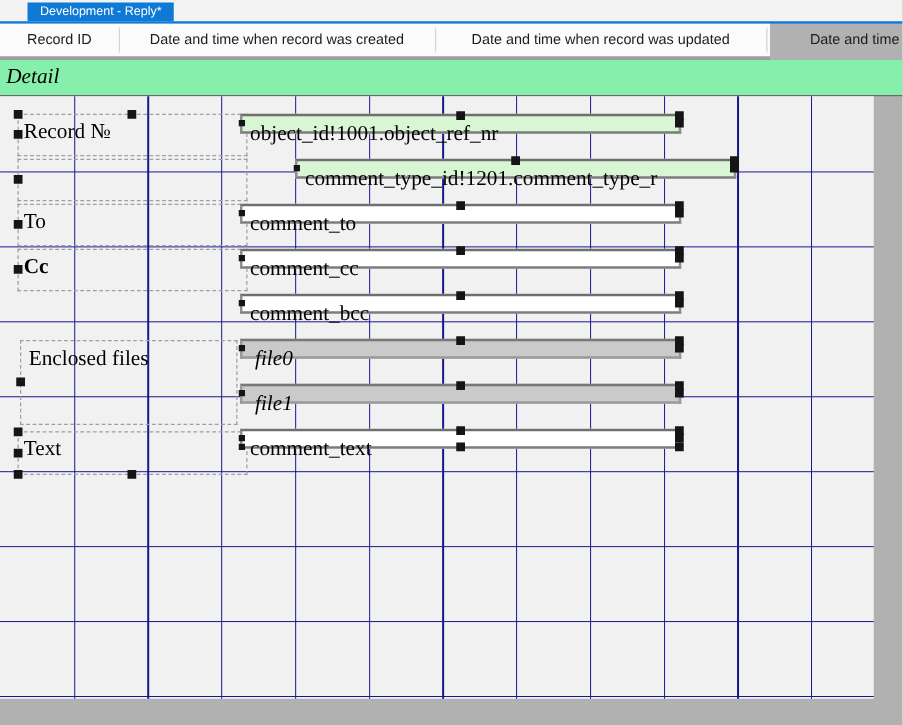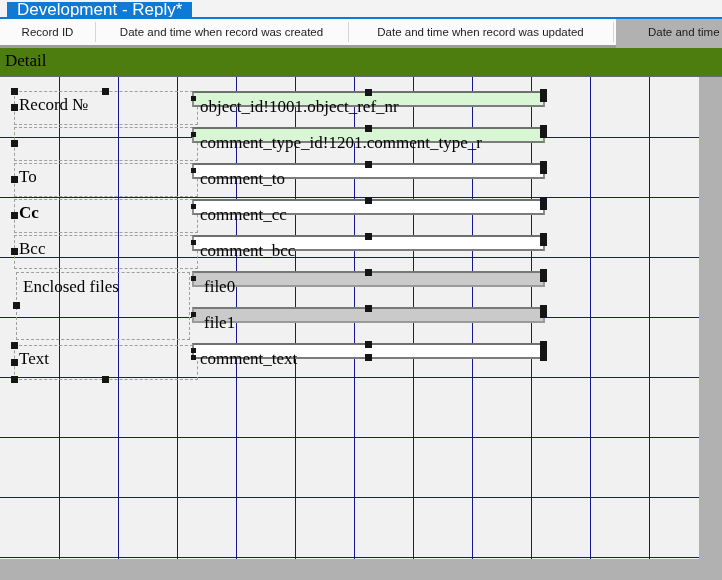--- a/index.html
+++ b/index.html
@@ -5,36 +5,36 @@
   html,body{margin:0;padding:0;}
   body{
     width:722px;height:580px;position:relative;overflow:hidden;
     background:var(--dead-gray,#b1b1b1);
     font-family:"Liberation Sans","DejaVu Sans",sans-serif;
     -webkit-font-smoothing:antialiased;
   }
   
   .tabstrip{position:absolute;left:0;top:0;width:722px;height:19px;background:#f3f3f3;}
   .tab{
-    position:absolute;left:7px;top:2px;height:15px;
+    position:absolute;left:22px;top:2px;height:15px;
     background:var(--tab-blue,#0f7ad6);color:#ffffff;
-    font-size:17px;line-height:15px;padding:0 10px;white-space:nowrap;text-align:center;
+    font-size:10px;line-height:15px;padding:0 10px;white-space:nowrap;text-align:center;
   }
   .tab-underline{position:absolute;left:0;top:17px;width:722px;height:2px;background:var(--tab-blue,#0f7ad6);}
   
   .colheader{position:absolute;left:0;top:19px;width:616px;height:26px;background:#fbfbfb;border-bottom:3px solid #9d9d9d;}
   .colheader .col{position:absolute;top:0;height:26px;line-height:26px;font-size:11.5px;color:#1b1b1b;text-align:center;white-space:nowrap;overflow:hidden;}
   .col1{left:0;width:95px;}
   .col2{left:95px;width:253px;}
   .col3{left:348px;width:265px;}
   .col4{left:613px;width:109px;text-align:left;padding-left:22px;}
   .colsep{position:absolute;top:3px;height:20px;width:1px;background:#d5d5d5;}
   .sep1{left:95px;}.sep2{left:348px;}.sep3{left:613px;}
   
-  .detailband{position:absolute;left:0;top:48px;width:722px;height:28px;background:#4d7c0f;border-bottom:1px solid #6a6a6a;}
+  .detailband{position:absolute;left:0;top:48px;width:722px;height:28px;background:#86efac;border-bottom:1px solid #6a6a6a;font-style:italic;}
   .detailband span{position:absolute;left:5px;top:3px;font-family:"Liberation Serif","DejaVu Serif",serif;font-size:17px;color:#000;}
   
   .canvas{
     position:absolute;left:0;top:77px;width:699px;height:482px;
     background-color:#f1f1f1;
     background-image:
       repeating-linear-gradient(to right, transparent 0, transparent 58px, var(--grid-line,#16168e) 58px, var(--grid-line,#16168e) 59px),
       repeating-linear-gradient(to bottom, transparent 0, transparent 59px, var(--grid-line,#16168e) 59px, var(--grid-line,#16168e) 60px);
     background-position:1px 1px;
   }
@@ -51,21 +51,21 @@
     border:2px solid #8e8e8e;border-top-color:#6f6f6f;border-bottom-color:#7c7c7c;
     background:#ffffff;
   }
   .fld .ftxt{
     display:block;height:28px;line-height:28px;padding-left:6px;
     font-family:"Liberation Serif","DejaVu Serif",serif;font-size:17px;color:#000;
     white-space:nowrap;overflow:hidden;
   }
   .fld.green{background:var(--field-green,#d9f6d4);}
   .fld.gray{background:var(--field-gray,#cacaca);border-color:#9a9a9a;border-top-color:#787878;}
-  .fld.gray .ftxt{padding-left:10px;}
+  .fld.gray .ftxt{padding-left:10px;font-style:italic;}
   
   .h{position:absolute;width:7px;height:7px;background:#151515;z-index:5;}
   .h.sm{width:5px;height:5px;}
   .h.tl{left:-4px;top:-4px;}
   .h.tc{left:calc(50% - 4px);top:-4px;}
   .h.tr{right:-4px;top:-4px;}
   .h.lm{left:-4px;top:calc(50% - 4px);}
   .h.lm.sm{left:-3px;top:calc(50% - 3px);}
   .h.rm{right:-4px;top:calc(50% - 4px);}
   .h.bl{left:-4px;bottom:-4px;}
@@ -109,44 +109,40 @@
     <i class="h lm"></i>
   </div>
   <div class="lbl" style="left:14px;top:86px;width:182px;height:32px;">
     <span class="ltxt">To</span>
     <i class="h lm"></i>
   </div>
   <div class="lbl" style="left:14px;top:122px;width:182px;height:32px;font-weight:bold;">
     <span class="ltxt">Cc</span>
     <i class="h lm"></i>
   </div>
-  <div class="lbl" style="left:14px;top:158px;width:182px;height:32px;">
-    <span class="ltxt">Bcc</span>
-    <i class="h lm"></i>
-  </div>
   <div class="lbl" style="left:14px;top:268px;width:182px;height:33px;">
     <span class="ltxt">Text</span>
     <i class="h tl"></i>
     <i class="h lm"></i>
     <i class="h bl"></i>
     <i class="h bc"></i>
   </div>
   <div class="lbl" style="left:16px;top:195px;width:172px;height:66px;">
     <span class="ltxt" style="top:4px;left:6px;">Enclosed files</span>
     <i class="h lm"></i>
   </div>
 
   <div class="fld green" style="top:14px;">
     <span class="ftxt">object_id!1001.object_ref_nr</span>
     <i class="h tc"></i>
     <i class="h tr"></i>
     <i class="h rm"></i>
     <i class="h lm sm"></i>
   </div>
-  <div class="fld green" style="top:50px;">
+  <div class="fld green" style="top:50px;margin-left:44px;">
     <span class="ftxt">comment_type_id!1201.comment_type_r</span>
     <i class="h tc"></i>
     <i class="h tr"></i>
     <i class="h rm"></i>
     <i class="h lm sm"></i>
   </div>
   <div class="fld" style="top:86px;">
     <span class="ftxt">comment_to</span>
     <i class="h tc"></i>
     <i class="h tr"></i>

